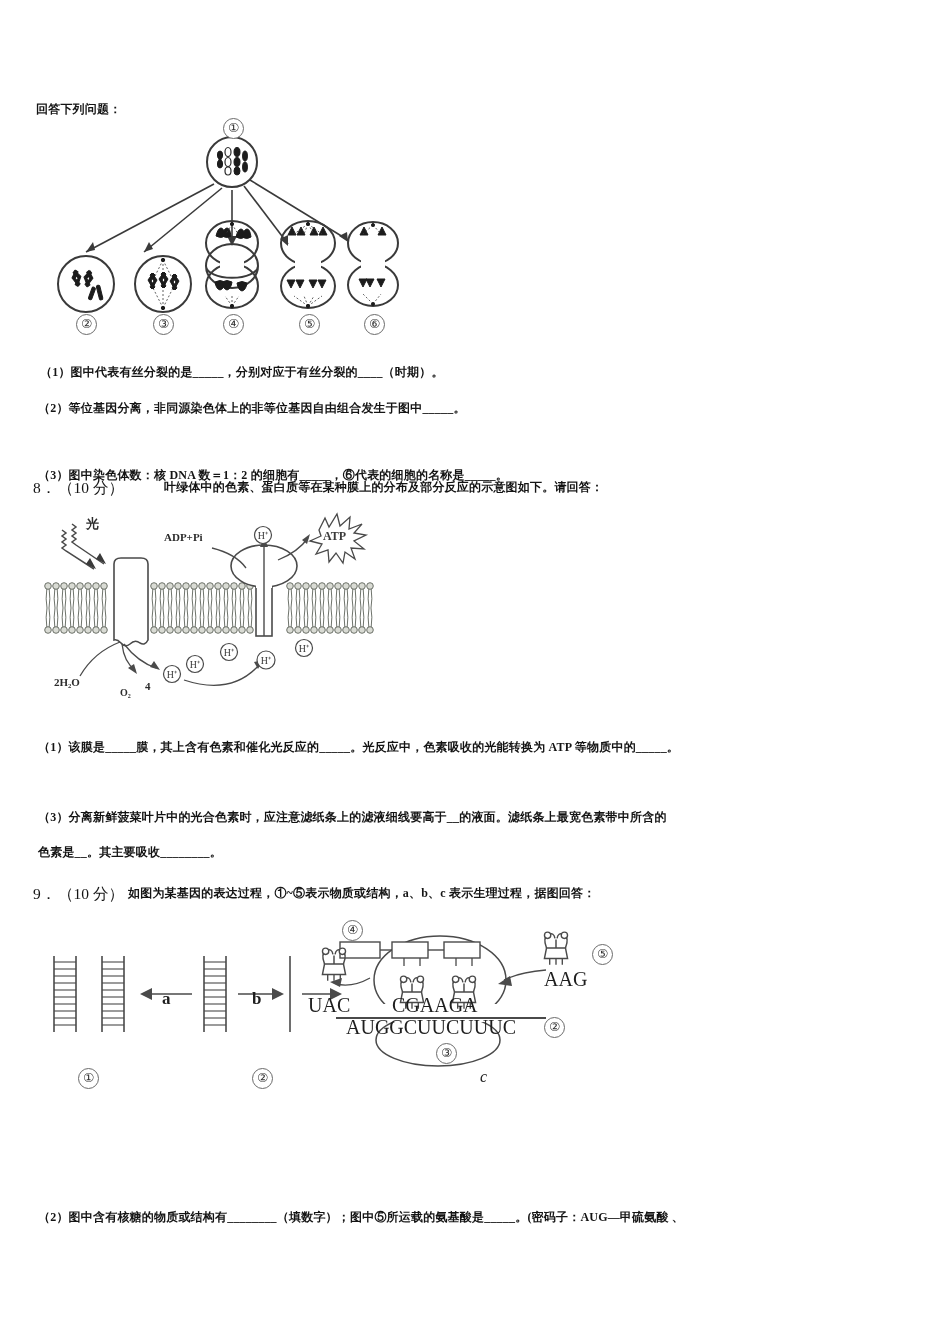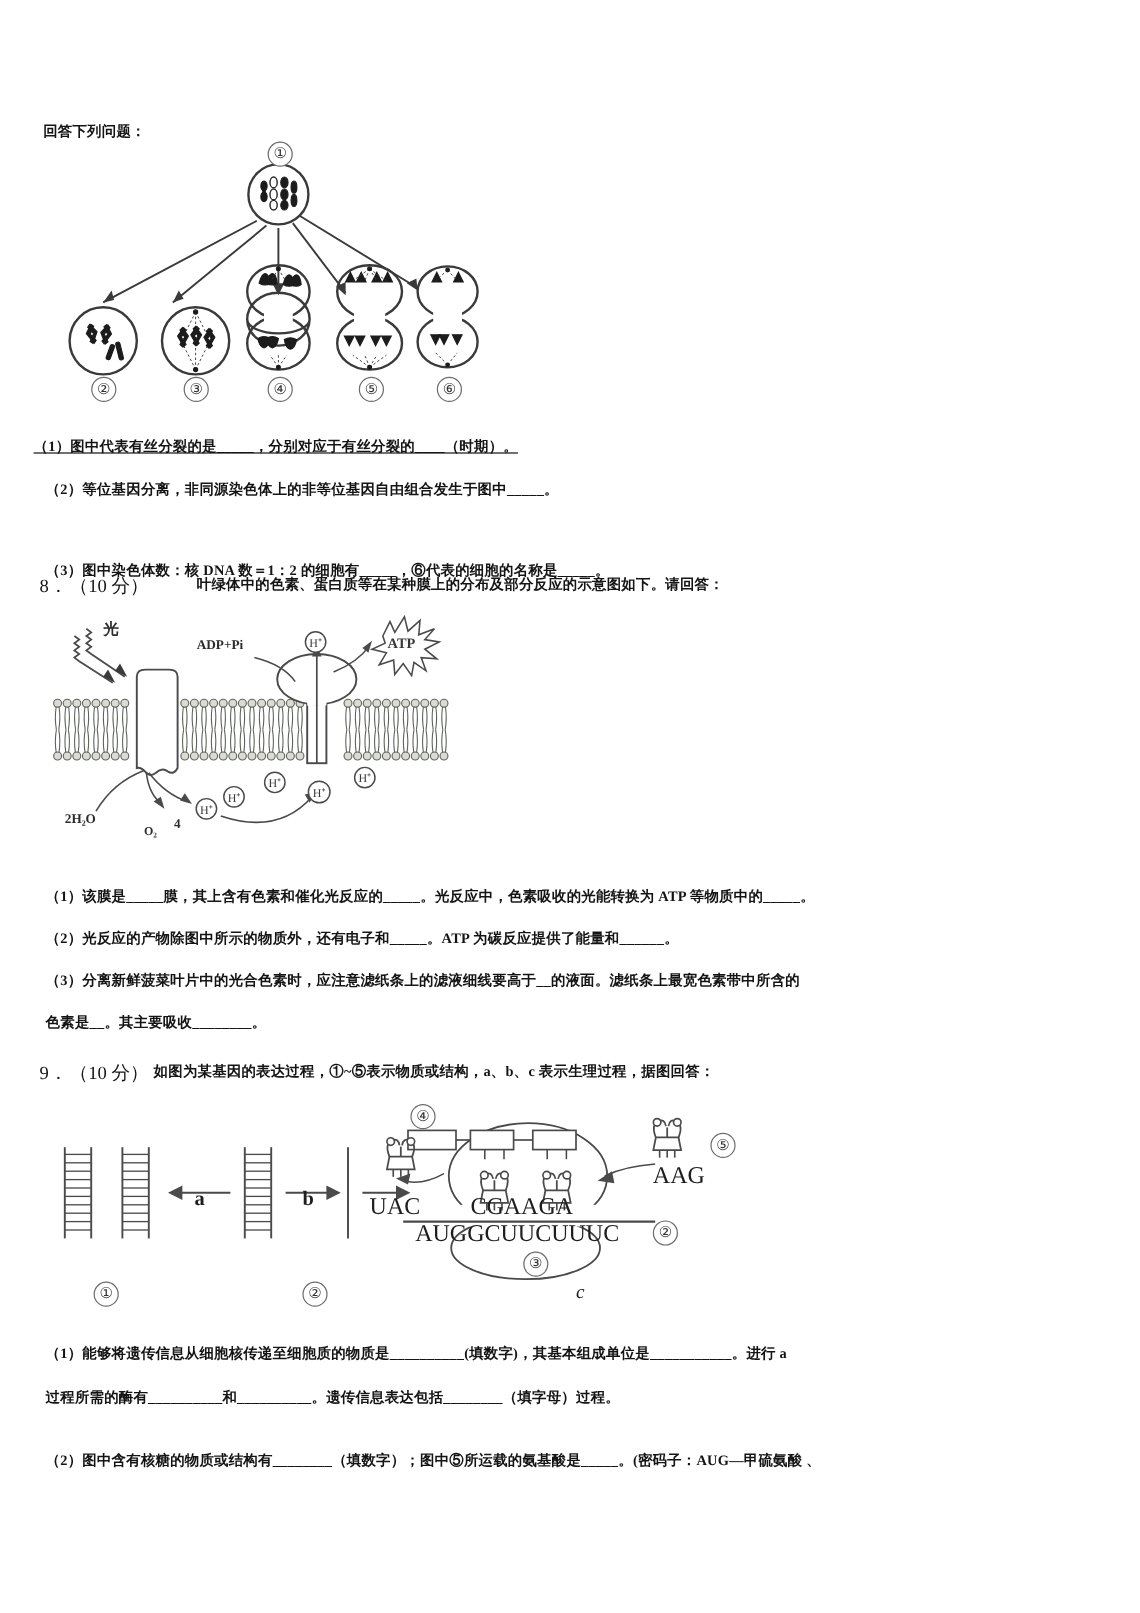--- a/index.html
+++ b/index.html
@@ -264,21 +264,21 @@
     </svg>
 
     <div class="numlabel" style="left:187px; top:-4px;">①</div>
     <div class="numlabel" style="left:40px;  top:192px;">②</div>
     <div class="numlabel" style="left:117px; top:192px;">③</div>
     <div class="numlabel" style="left:187px; top:192px;">④</div>
     <div class="numlabel" style="left:263px; top:192px;">⑤</div>
     <div class="numlabel" style="left:328px; top:192px;">⑥</div>
   </div>
 
-  <div class="ptext" style="left:28px; top:363px;text-decoration:underline;">（1）图中代表有丝分裂的是_____，分别对应于有丝分裂的____（时期）。</div>
+  <div class="ptext" style="left:40px; top:363px;">（1）图中代表有丝分裂的是_____，分别对应于有丝分裂的____（时期）。</div>
   <div class="ptext" style="left:38px; top:399px;">（2）等位基因分离，非同源染色体上的非等位基因自由组合发生于图中_____。</div>
   <div class="ptext" style="left:38px; top:434px;margin-top:32px;">（3）图中染色体数：核 DNA 数＝1：2 的细胞有_____，⑥代表的细胞的名称是_____。</div>
 
   <div class="qnum" style="left:33px; top:478px;">8．</div>
   <div class="qnum" style="left:58px; top:478px;">（10 分）</div>
   <div class="ptext" style="left:128px; top:478px;padding-left:36px;">叶绿体中的色素、蛋白质等在某种膜上的分布及部分反应的示意图如下。请回答：</div>
 
   <div class="fig2">
     <svg width="360" height="195" viewBox="0 0 360 195">
       <defs>
@@ -549,21 +549,20 @@
         <text x="120" y="33" font-size="11" font-weight="700">ADP+Pi</text>
         <text x="279" y="32" font-size="12" font-weight="700" fill="#3a3a3a">ATP</text>
         <text x="10" y="178" font-size="11" font-weight="700">2H₂O</text>
         <text x="76" y="188" font-size="10" font-weight="700">O₂</text>
         <text x="101" y="182" font-size="11" font-weight="700">4</text>
       </g>
     </svg>
   </div>
 
   <div class="ptext" style="left:38px; top:738px;">（1）该膜是_____膜，其上含有色素和催化光反应的_____。光反应中，色素吸收的光能转换为 ATP 等物质中的_____。</div>
-  <div class="ptext" style="left:38px; top:773px;">（2）光反应的产物除图中所示的物质外，还有电子和_____。ATP 为碳反应提供了能量和______。</div>
   <div class="ptext" style="left:38px; top:808px;">（3）分离新鲜菠菜叶片中的光合色素时，应注意滤纸条上的滤液细线要高于__的液面。滤纸条上最宽色素带中所含的</div>
   <div class="ptext" style="left:38px; top:843px;">色素是__。其主要吸收________。</div>
 
   <div class="qnum" style="left:33px; top:884px;">9．</div>
   <div class="qnum" style="left:58px; top:884px;">（10 分）</div>
   <div class="ptext" style="left:128px; top:884px;">如图为某基因的表达过程，①~⑤表示物质或结构，a、b、c 表示生理过程，据图回答：</div>
 
   <div class="fig3">
     <svg width="600" height="190" viewBox="0 0 600 190">
       <defs>
@@ -679,17 +678,15 @@
     </svg>
 
     <div class="numlabel" style="left:38px;  top:160px;">①</div>
     <div class="numlabel" style="left:212px; top:160px;">②</div>
     <div class="numlabel" style="left:504px; top:109px;">②</div>
     <div class="numlabel" style="left:396px; top:135px;">③</div>
     <div class="numlabel" style="left:302px; top:12px;">④</div>
     <div class="numlabel" style="left:552px; top:36px;">⑤</div>
   </div>
 
-  <div class="ptext" style="left:38px; top:1119px;">（1）能够将遗传信息从细胞核传递至细胞质的物质是__________(填数字)，其基本组成单位是___________。进行 a</div>
-  <div class="ptext" style="left:38px; top:1155px;">过程所需的酶有__________和__________。遗传信息表达包括________（填字母）过程。</div>
   <div class="ptext" style="left:38px; top:1192px;margin-top:16px;">（2）图中含有核糖的物质或结构有________（填数字）；图中⑤所运载的氨基酸是_____。(密码子：AUG—甲硫氨酸 、</div>
 
 </div>
 
 </body></html>

